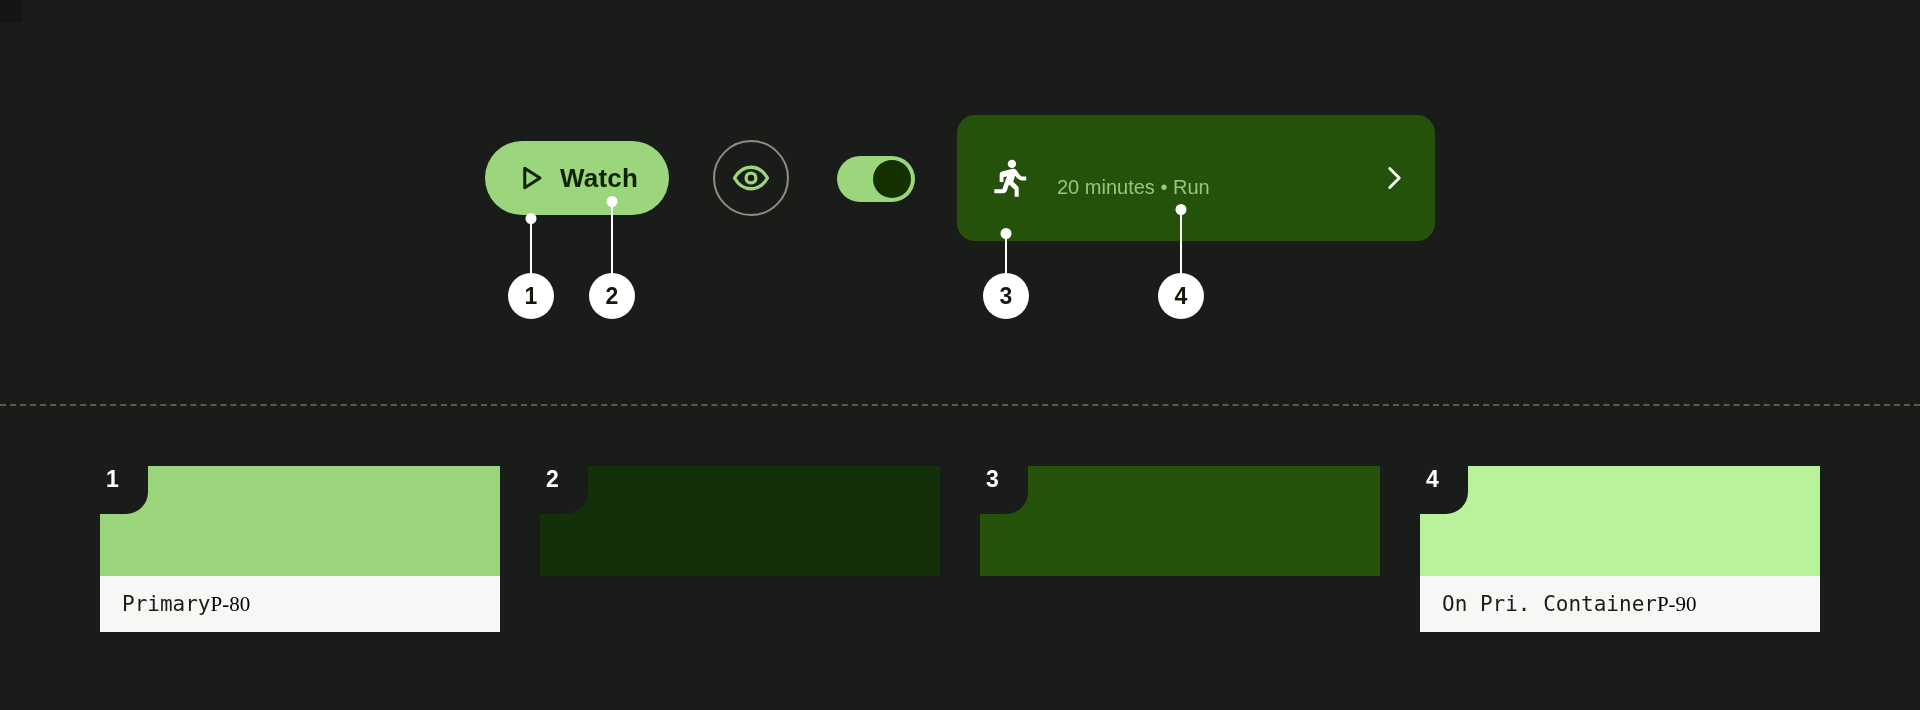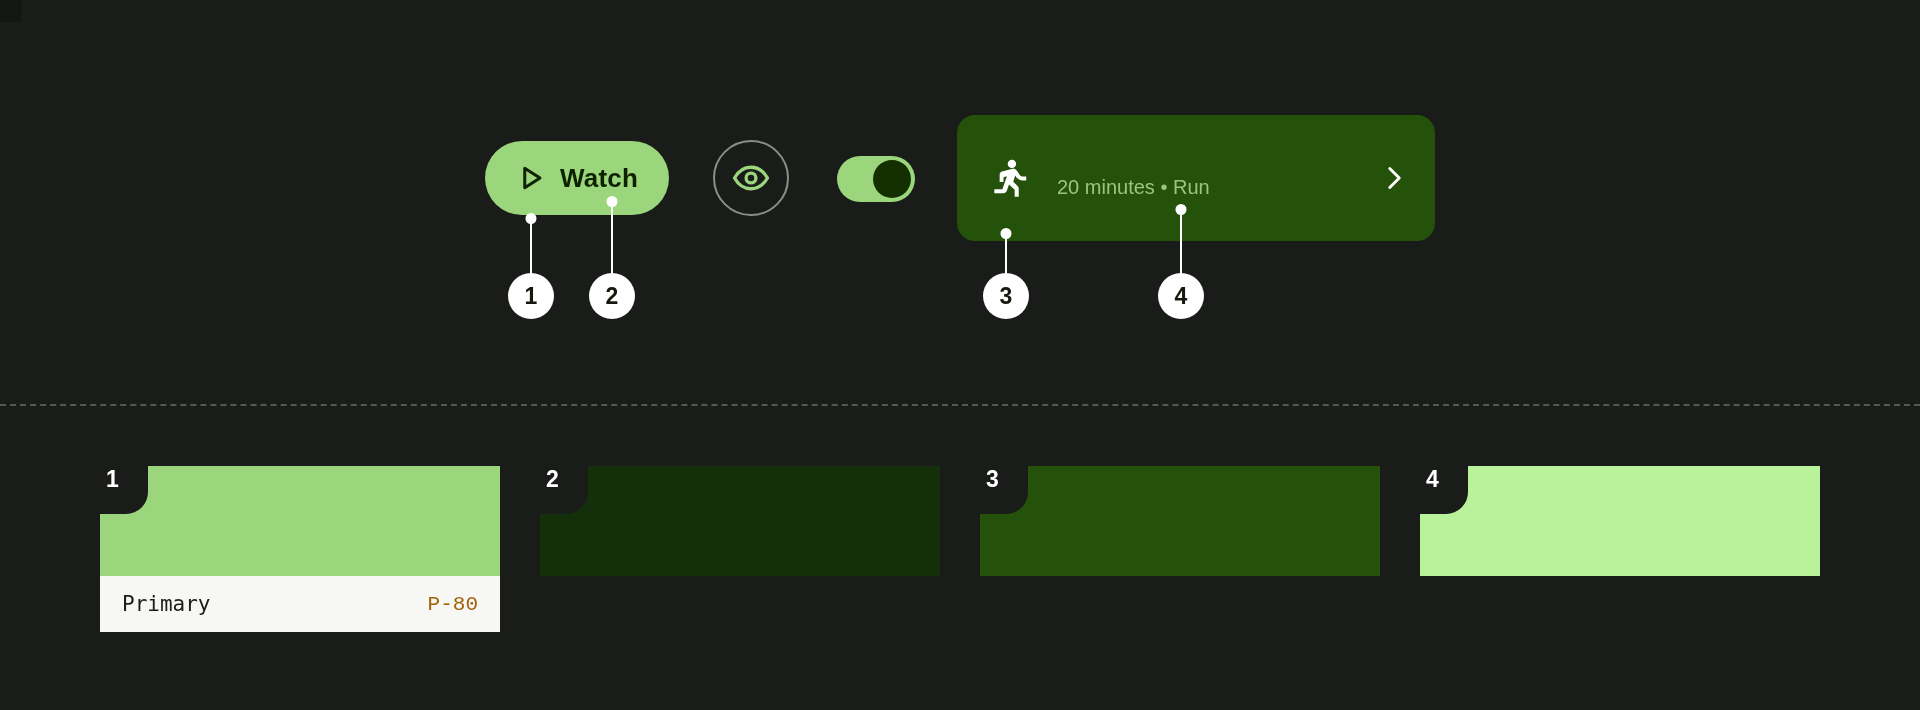--- a/index.html
+++ b/index.html
@@ -73,26 +73,26 @@
   .divider{position:absolute;left:0;top:404px;width:1920px;height:0;
     border-top:2px dashed #565852;}
 
   
   .swatch-row{position:absolute;left:0;top:404px;width:1920px;height:306px;}
   .swatch{
     position:absolute;top:62px;width:400px;height:166px;border-radius:3px;overflow:visible;
   }
   .swatch .color-block{position:absolute;left:0;top:0;width:100%;height:110px;}
   .swatch .strip{position:absolute;left:0;top:110px;width:100%;height:56px;background:#f7f8f5;
-    display:flex;align-items:center;justify-content:space-between;box-sizing:border-box;
+    display:flex;align-items:center;box-sizing:border-box;
     padding:0 22px;}
   .swatch .s-name{font-family:"DejaVu Sans Mono","Liberation Mono",monospace;
     font-size:21px;color:#1b1d19;white-space:nowrap;}
-  .swatch .s-code{font-family:Liberation Mono, monospace;
-    font-size:21px;color:#a16207;white-space:nowrap;}
+  .swatch .s-code{font-family:Liberation Serif, serif;
+    font-size:21px;color:#000000;white-space:nowrap;}
   .swatch .badge{
     position:absolute;left:-2px;top:-2px;width:50px;height:50px;border-radius:0 0 22px 0;
     background:#1a1c19;color:#fff;font-size:23px;font-weight:600;
     display:flex;align-items:flex-start;justify-content:flex-start;
     box-sizing:border-box;padding:2px 0 0 8px;z-index:5;
   }
 </style>
 </head>
 <body style="background: rgb(26, 28, 25);">
 
@@ -178,17 +178,21 @@
       <div class="swatch" style="left: 540px;">
         <div class="color-block" style="background: rgb(20, 48, 10);"></div>
         <div class="badge" style="background: rgb(26, 28, 25);">2</div>
       </div>
       <div class="swatch" style="left: 980px;">
         <div class="color-block" style="background: rgb(37, 82, 10);"></div>
         <div class="badge" style="background: rgb(26, 28, 25);">3</div>
       </div>
       <div class="swatch" style="left: 1420px;">
         <div class="color-block" style="background: rgb(185, 242, 155);"></div>
+        <div class="strip">
+          <span class="s-name">On Pri. Container</span>
+          <span class="s-code">P-90</span>
+        </div>
         <div class="badge" style="background: rgb(26, 28, 25);">4</div>
       </div>
     </div>
 
 </div>
 
 </body></html>

